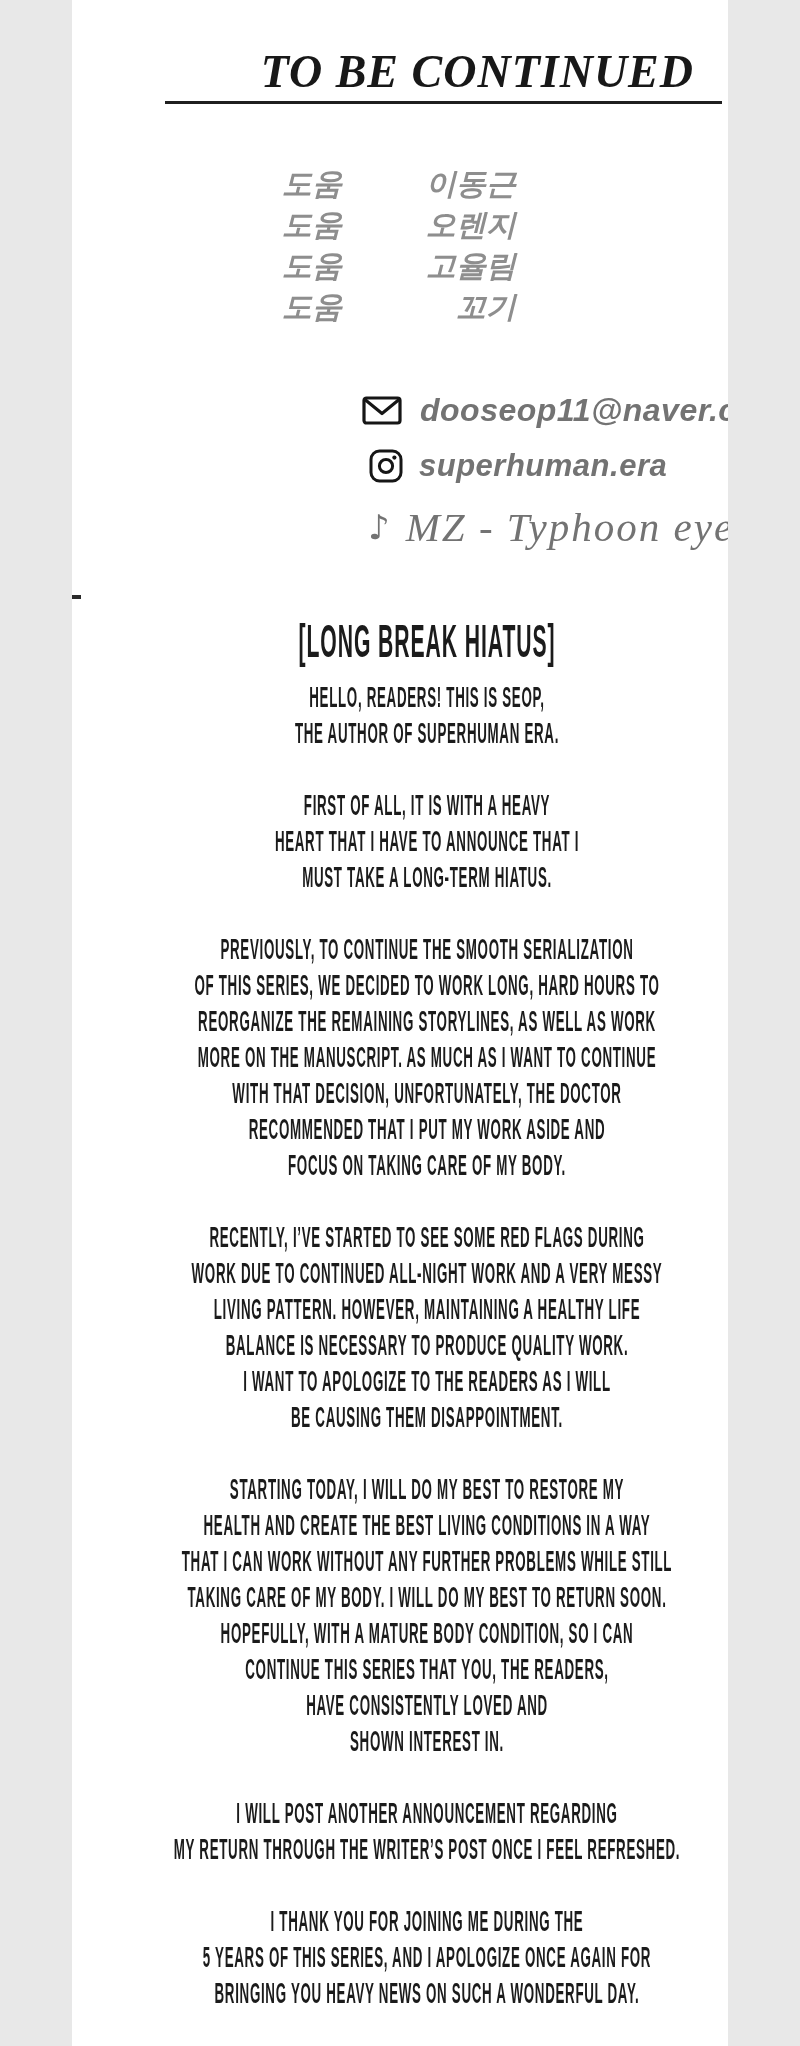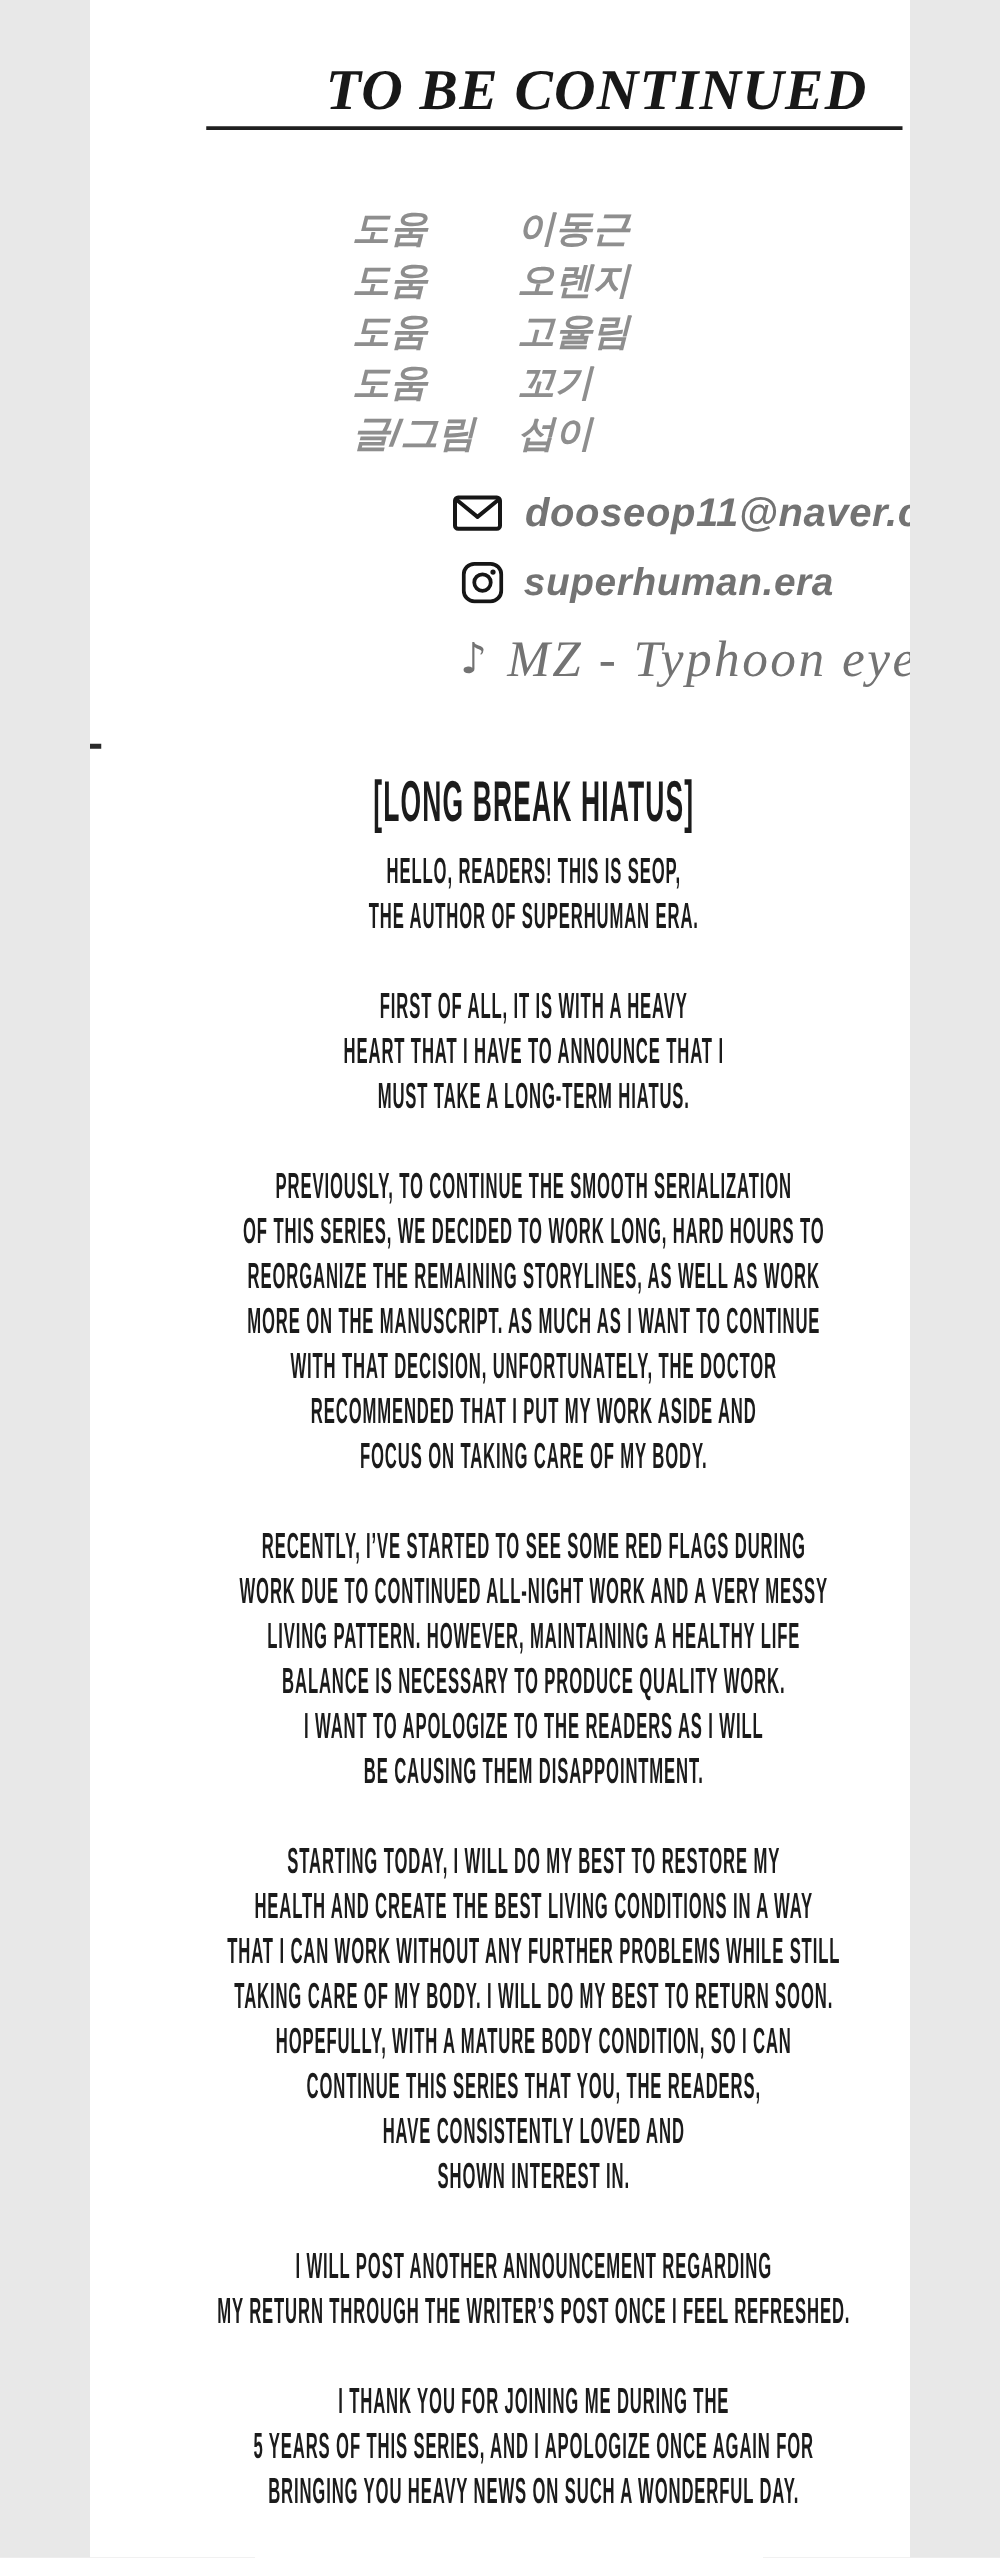--- a/index.html
+++ b/index.html
@@ -34,21 +34,21 @@
     position:absolute;
     top:163px;right:212px;
     font-style:italic;
     font-weight:bold;
     font-size:30px;
     line-height:41px;
     color:#8e8e8e;
   }
   .credit-row{display:flex;justify-content:flex-end;}
   .credit-role{display:inline-block;min-width:132px;text-align:left;}
-  .credit-name{display:inline-block;min-width:102px;}
+  .credit-name{display:inline-block;min-width:102px;text-align:right;}
 
   
   .contact{
     position:absolute;
     display:flex;align-items:center;
     color:#737373;
   }
   .contact-email{top:392px;left:290px;}
   .contact-insta{top:448px;left:297px;}
   .contact-music{top:503px;left:296px;}
@@ -122,24 +122,20 @@
       <div class="credit-row">
         <span class="credit-role">도움</span>
         <span class="credit-name">고율림</span>
       </div>
 
       <div class="credit-row">
         <span class="credit-role">도움</span>
         <span class="credit-name">꼬기</span>
       </div>
 
-      <div class="credit-row">
-        <span class="credit-role">글/그림</span>
-        <span class="credit-name">섭이</span>
-      </div>
     </div>
 
   <div class="contact contact-email">
     <span class="ico">
       <svg width="40" height="29" viewBox="0 0 40 29" fill="none" xmlns="http://www.w3.org/2000/svg">
         <rect x="2" y="2" width="36" height="25" rx="2.5" stroke="#161616" stroke-width="3.2"></rect>
         <path d="M3.5 4 L20 17.5 L36.5 4" stroke="#161616" stroke-width="3.2" fill="none" stroke-linecap="round" stroke-linejoin="round"></path>
       </svg>
     </span>
     <span class="contact-text">dooseop11@naver.com</span>

